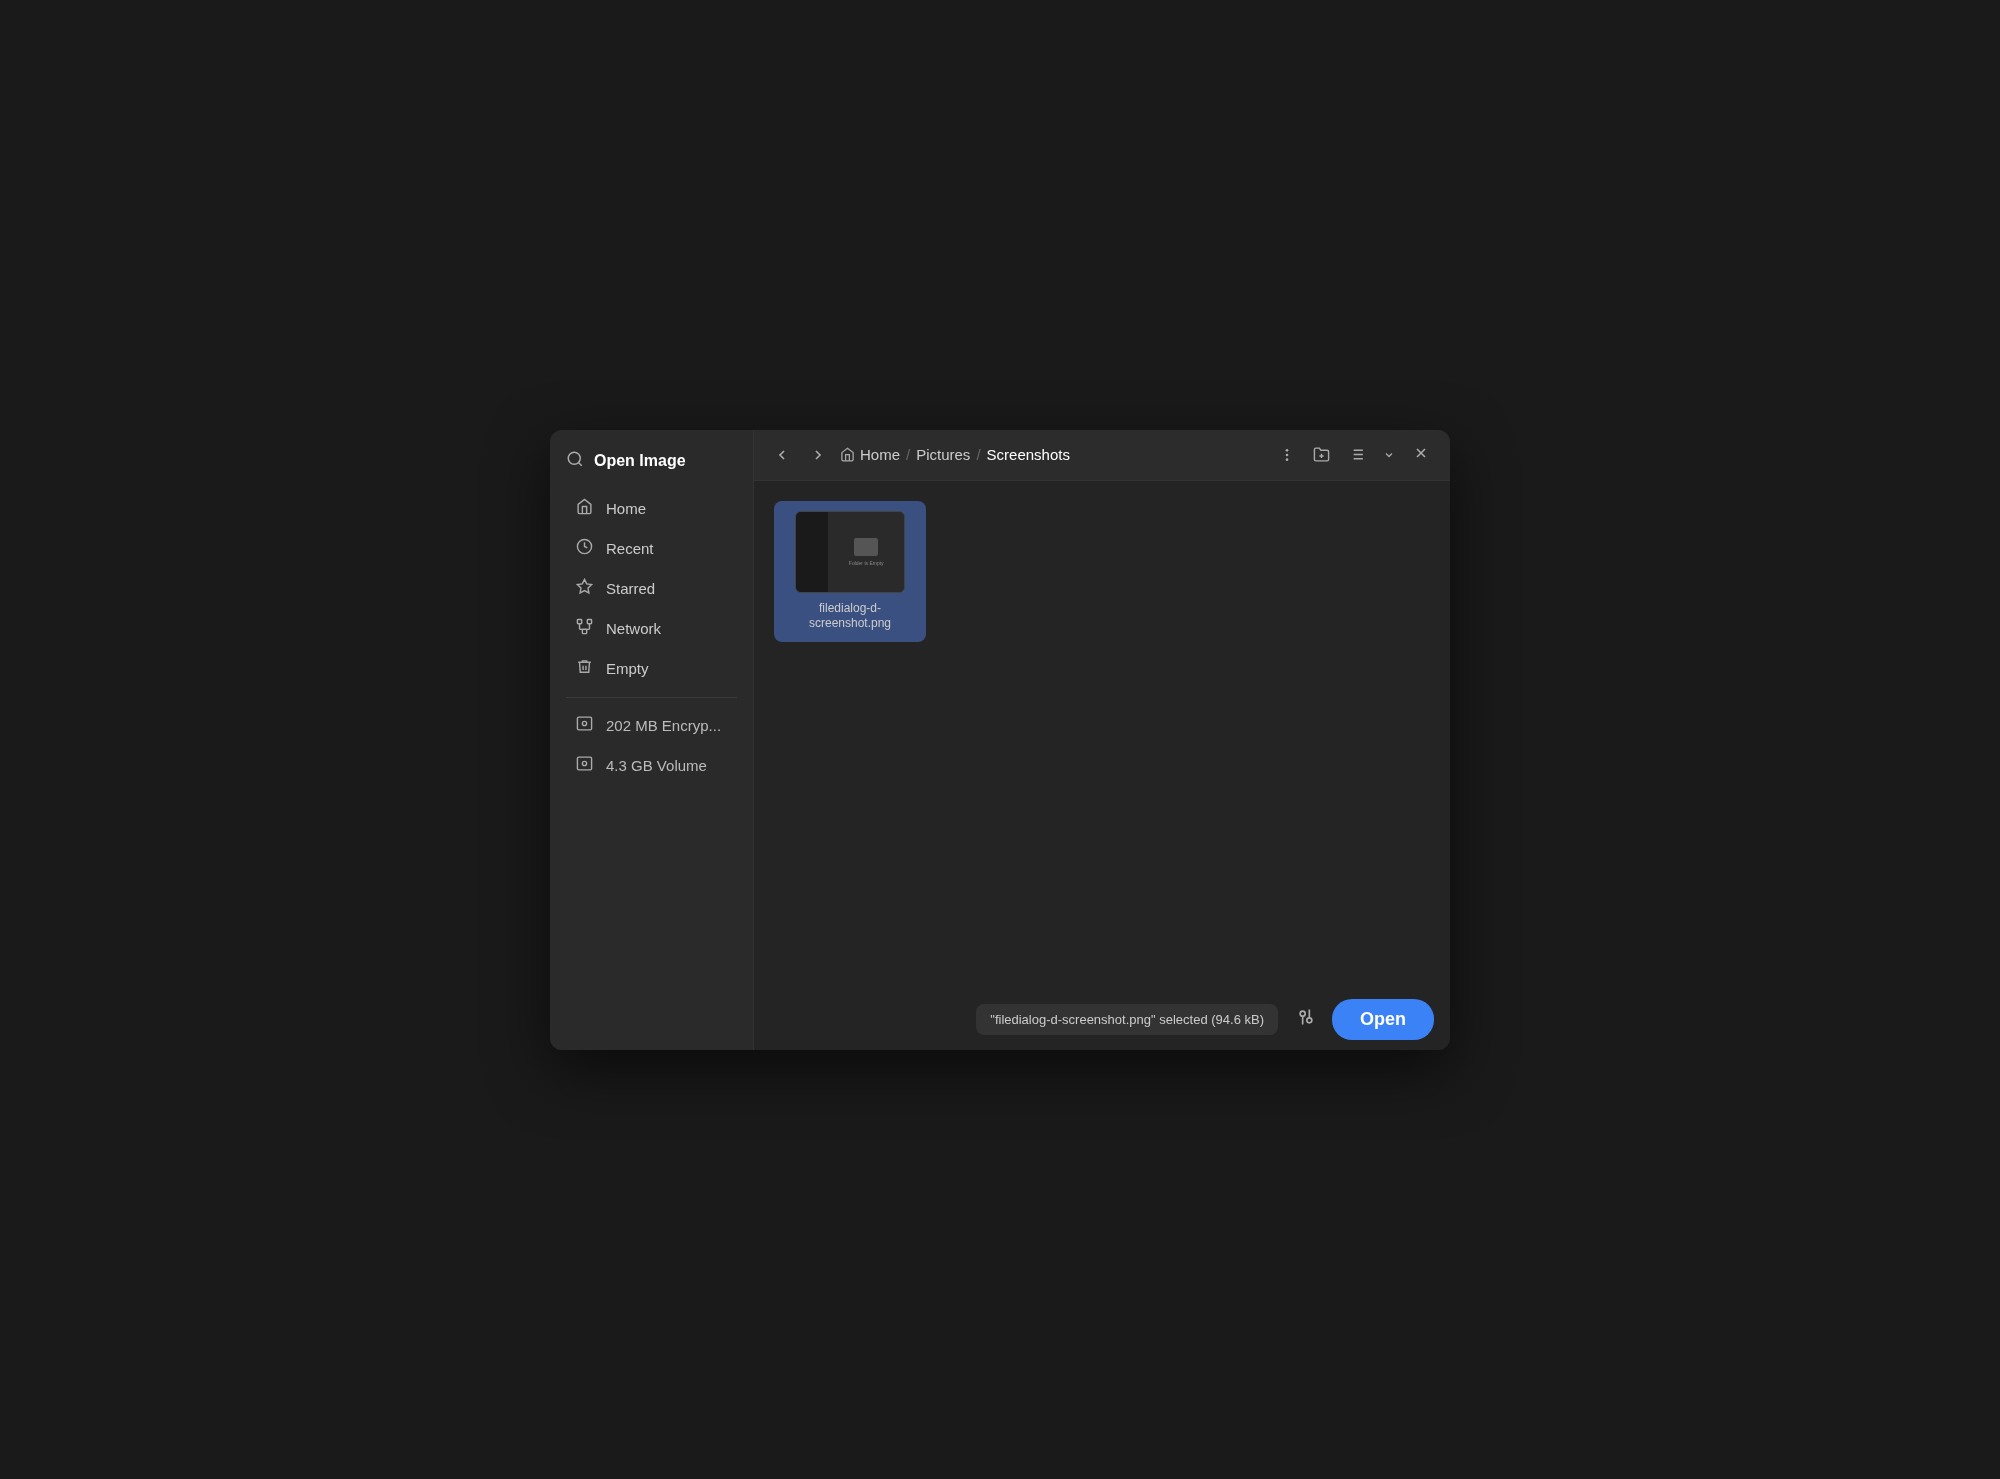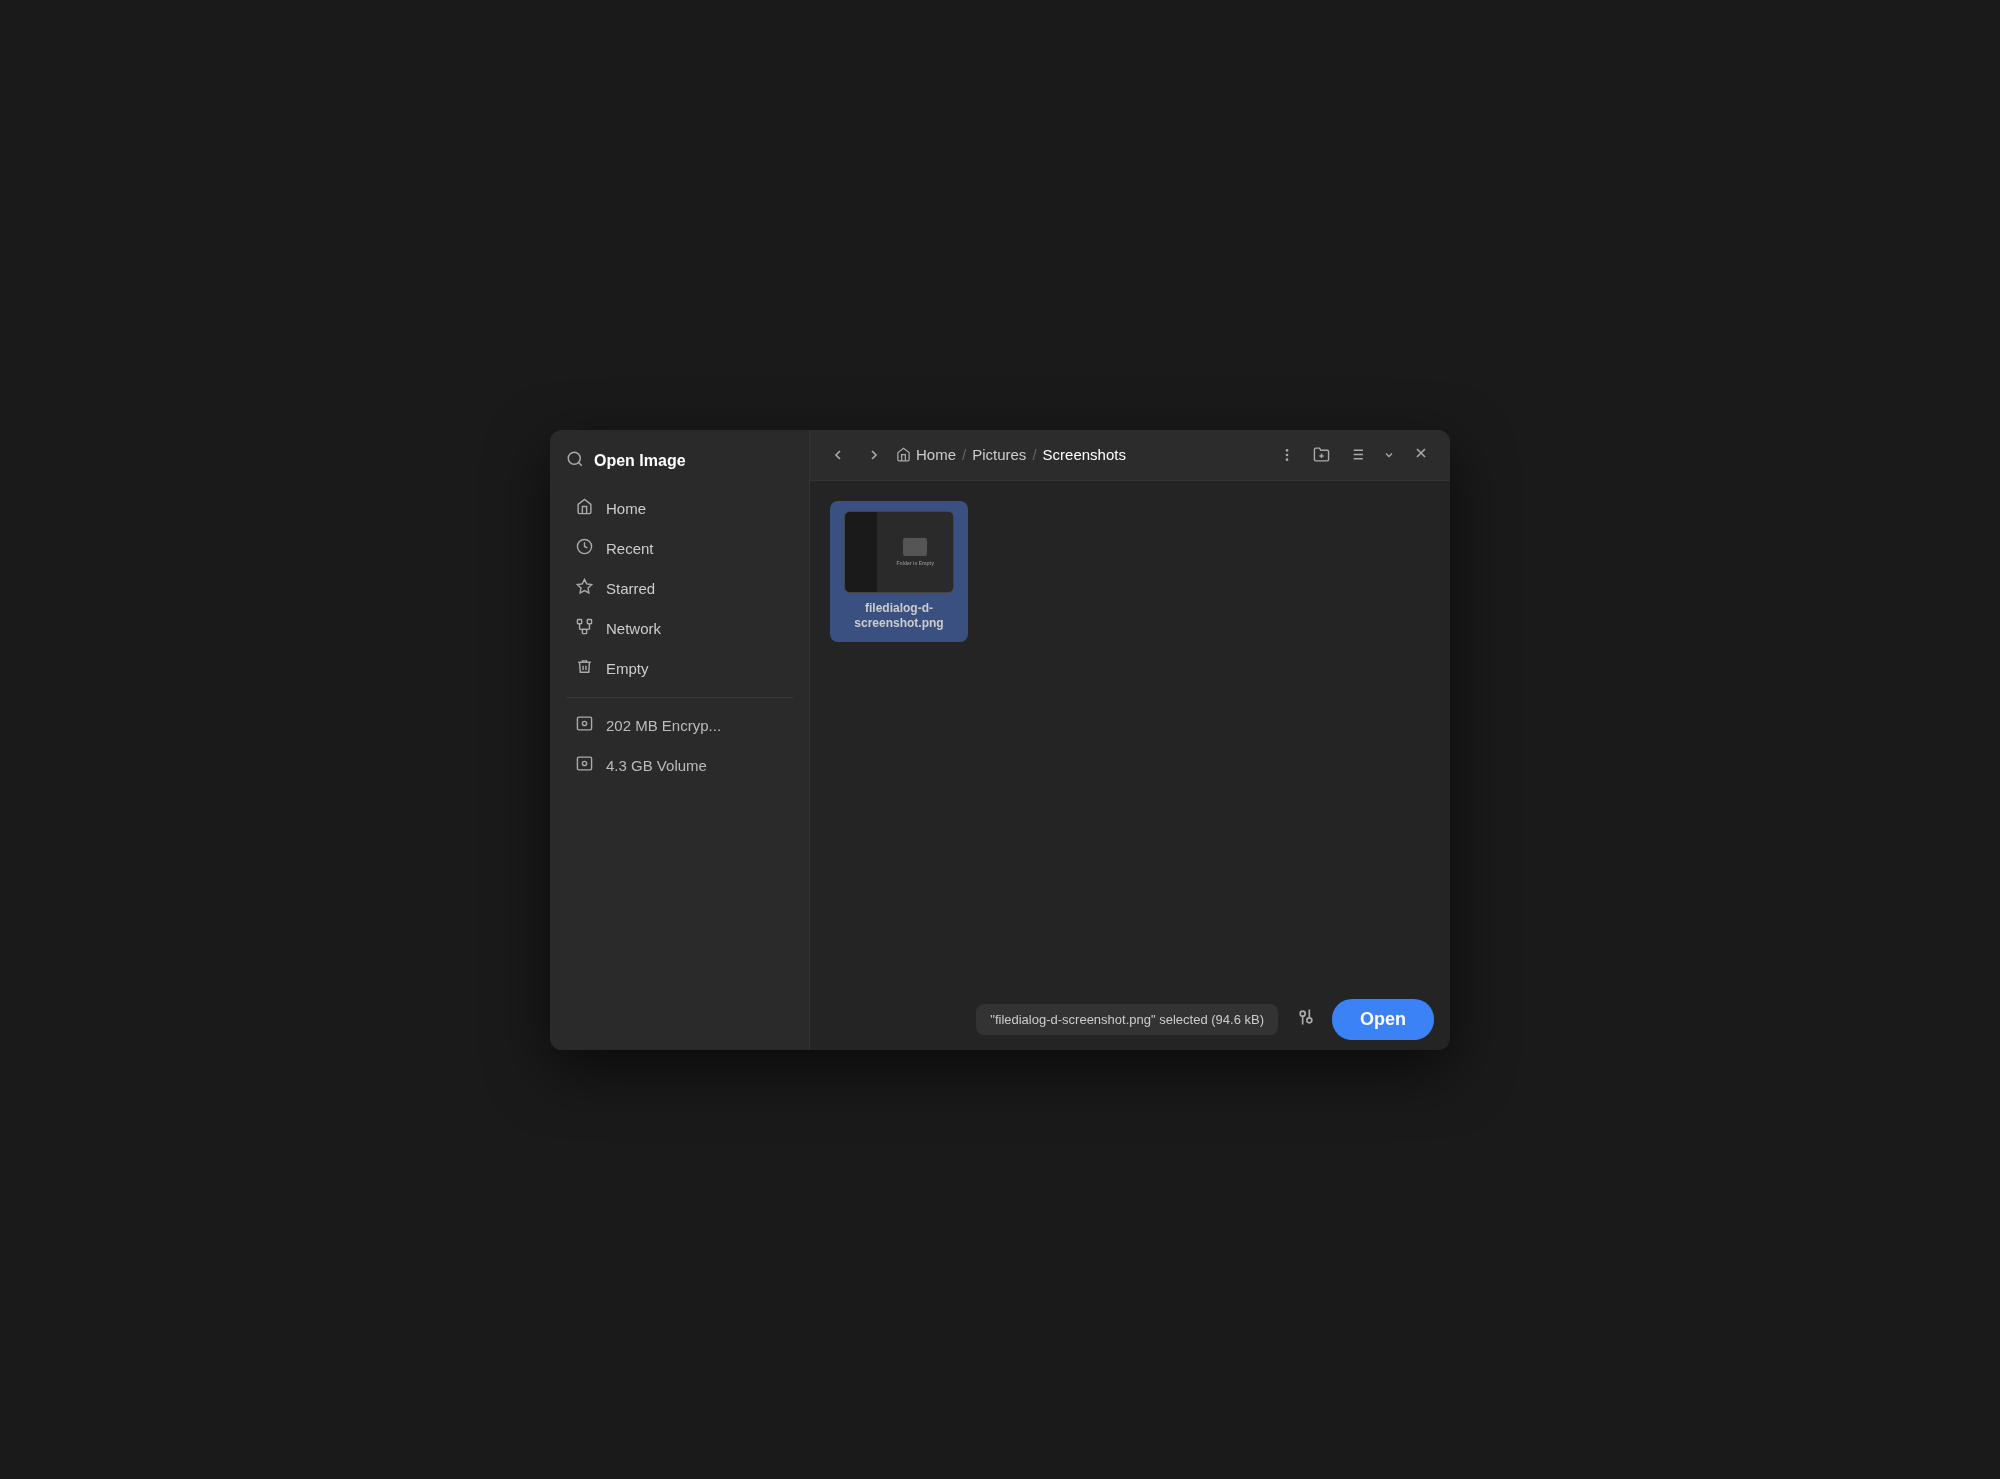--- a/index.html
+++ b/index.html
@@ -24,21 +24,21 @@
     }
 
     .dialog-inner {
       display: flex;
       flex: 1;
       overflow: hidden;
     }
 
     
     .sidebar {
-      width: 260px;
+      width: 204px;
       background: #2a2a2a;
       display: flex;
       flex-direction: column;
       padding: 12px 0;
       flex-shrink: 0;
       border-right: 1px solid #333;
     }
 
     .sidebar-header {
       display: flex;
@@ -169,21 +169,20 @@
     }
 
     .file-area {
       flex: 1;
       padding: 20px;
       overflow-y: auto;
       display: grid;
       grid-template-columns: repeat(auto-fill, minmax(130px, 1fr));
       gap: 16px;
       align-content: start;
-      font-weight: bold;
     }
 
     .file-item {
       display: flex;
       flex-direction: column;
       align-items: center;
       gap: 8px;
       padding: 10px 8px;
       border-radius: 8px;
       cursor: pointer;

